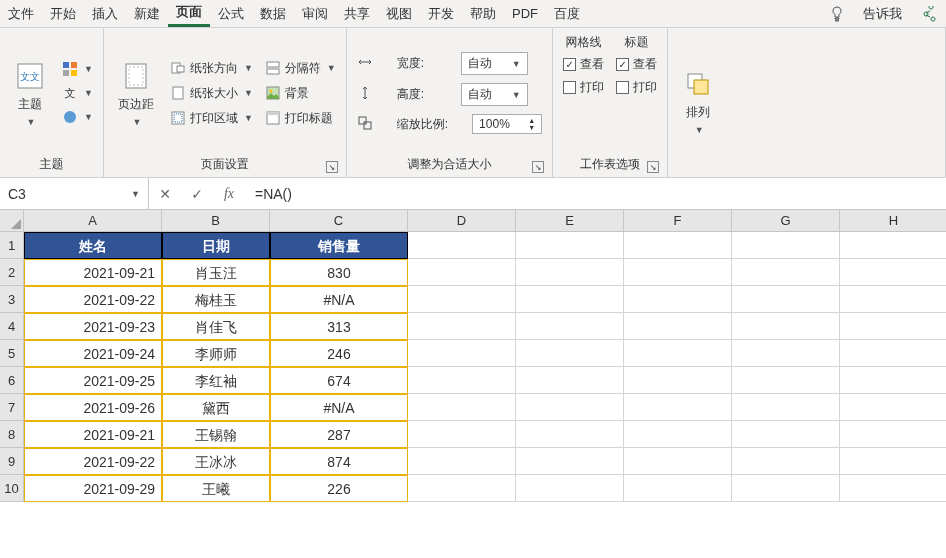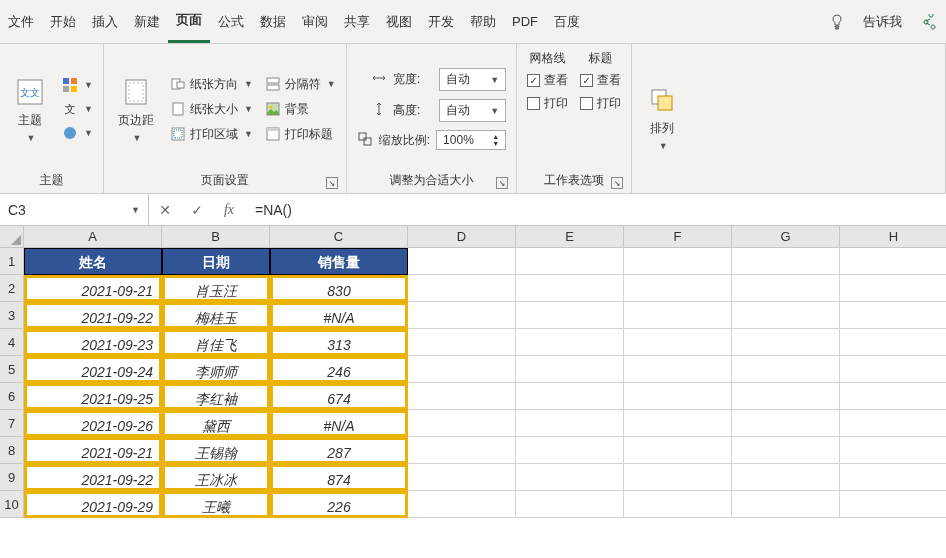--- a/index.html
+++ b/index.html
@@ -1,19 +1,19 @@
 <!DOCTYPE html>
 <html><head>
 <meta charset="utf-8">
 <style>
 * { box-sizing: border-box; margin: 0; padding: 0; font-family: "Microsoft YaHei", sans-serif; }
 body { width: 946px; height: 558px; background: #fff; font-size: 12px; color: #333; overflow: hidden; }
 
 
-.menubar { display: flex; background: #f3f2f1; border-bottom: 1px solid #d0d0d0; height: 44px; align-items: stretch; }
+.menubar { display: flex; background: #f3f2f1; border-bottom: 1px solid #d0d0d0; height: 28px; align-items: stretch; }
 .menu-item { padding: 4px 8px; cursor: pointer; font-size: 13px; display: flex; align-items: center; }
 .menu-item.active { border-bottom: 3px solid #217346; font-weight: bold; }
 .menu-spacer { flex: 1; }
 .menu-bulb { padding: 4px 10px; display: flex; align-items: center; }
 
 
 .ribbon { display: flex; background: #f3f2f1; height: 150px; border-bottom: 1px solid #d0d0d0; }
 .ribbon-group { border-right: 1px solid #d0d0d0; display: flex; flex-direction: column; padding: 4px 6px 2px; position: relative; }
 .ribbon-group-content { flex: 1; display: flex; gap: 4px; }
 .ribbon-group-label { text-align: center; font-size: 12px; color: #333; padding: 2px 0; position: relative; }
@@ -21,21 +21,21 @@
 
 .big-btn { display: flex; flex-direction: column; align-items: center; justify-content: center; padding: 4px 8px; cursor: pointer; gap: 4px; }
 .big-btn .icon { width: 32px; height: 32px; display: flex; align-items: flex-start; justify-content: center; }
 .big-btn .label { font-size: 12px; }
 
 .stack { display: flex; flex-direction: column; gap: 4px; justify-content: center; }
 .small-btn { display: flex; align-items: center; gap: 4px; padding: 2px 4px; cursor: pointer; font-size: 12px; white-space: nowrap; }
 .small-btn .icon { width: 16px; height: 16px; display: inline-flex; align-items: center; justify-content: center; }
 .dd { font-size: 9px; color: #555; margin-left: 2px; }
 
-.size-row { display: flex; align-items: center; gap: 6px; padding: 2px 4px; justify-content: flex-end; }
+.size-row { display: flex; align-items: center; gap: 24px; padding: 2px 4px; }
 .size-row .combo { border: 1px solid #ababab; background: #fff; padding: 2px 6px; width: 67px; display: flex; justify-content: space-between; align-items: center; font-size: 12px; }
 .size-row .lbl { width: 40px; }
 
 .chk-row { display: flex; align-items: center; gap: 4px; padding: 3px 4px; }
 .chk { width: 13px; height: 13px; border: 1px solid #666; display: inline-flex; align-items: center; justify-content: center; font-size: 10px; background: #fff; }
 .col { display: flex; flex-direction: column; }
 .col .hdr { text-align: center; padding: 2px 6px; font-size: 12px; }
 
 
 .formula-bar { display: flex; align-items: center; border-bottom: 1px solid #c6c6c6; background: #fff; height: 32px; }
@@ -47,21 +47,21 @@
 
 
 .grid-wrap { position: relative; }
 .grid { display: grid; grid-template-columns: 24px 138px 108px 138px repeat(5, 108px); }
 .corner { background: #e6e6e6; border-right: 1px solid #c6c6c6; border-bottom: 1px solid #c6c6c6; height: 22px; position: relative; }
 .corner::after { content: ""; position: absolute; right: 2px; bottom: 2px; border-style: solid; border-width: 0 0 10px 10px; border-color: transparent transparent #a1a1a1 transparent; }
 .col-hdr { background: #e6e6e6; border-right: 1px solid #c6c6c6; border-bottom: 1px solid #c6c6c6; text-align: center; height: 22px; line-height: 22px; font-size: 13px; cursor: pointer; }
 .row-hdr { background: #e6e6e6; border-right: 1px solid #c6c6c6; border-bottom: 1px solid #c6c6c6; text-align: center; height: 27px; line-height: 27px; font-size: 13px; cursor: pointer; }
 .cell { border-right: 1px solid #d4d4d4; border-bottom: 1px solid #d4d4d4; height: 27px; line-height: 27px; padding: 0 6px; font-size: 14px; overflow: hidden; }
 .thdr { background: #305496; color: #fff; text-align: center; font-weight: bold; border: 1px solid #000; }
-.tcell { text-align: center; border: 3px solid #eab308; background: #fff; font-style: italic; }
+.tcell { text-align: center; border: 1px solid #eab308; background: #fff; }
 .tcell.date { text-align: right; }
 </style>
 </head>
 <body>
 
 <div class="menubar">
   <div class="menu-item">文件</div>
   <div class="menu-item">开始</div>
   <div class="menu-item">插入</div>
   <div class="menu-item">新建</div>

